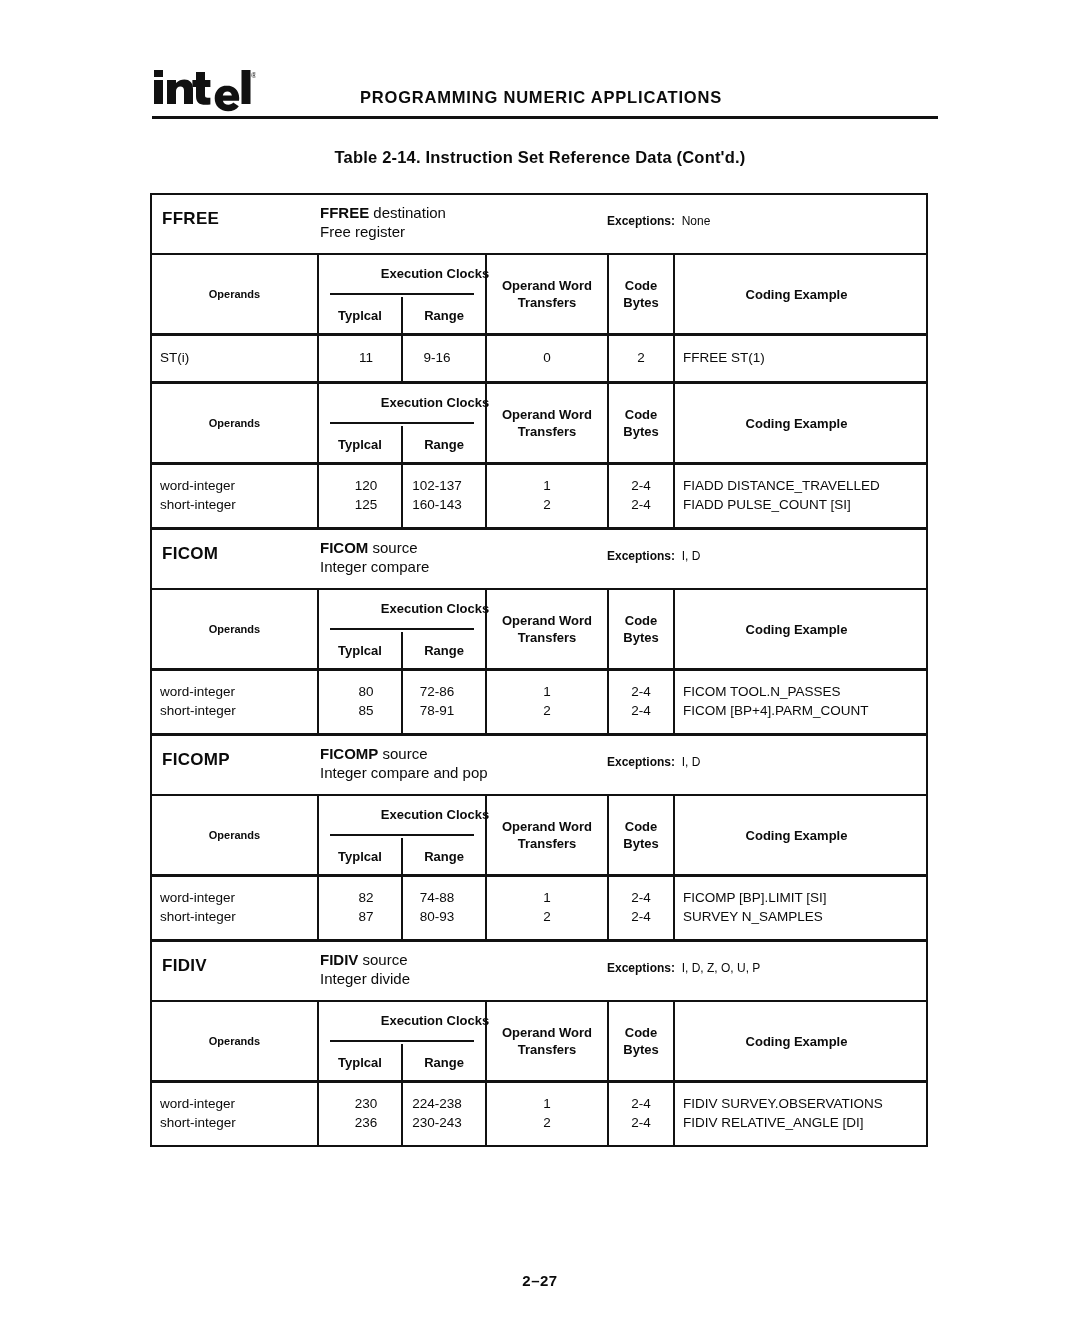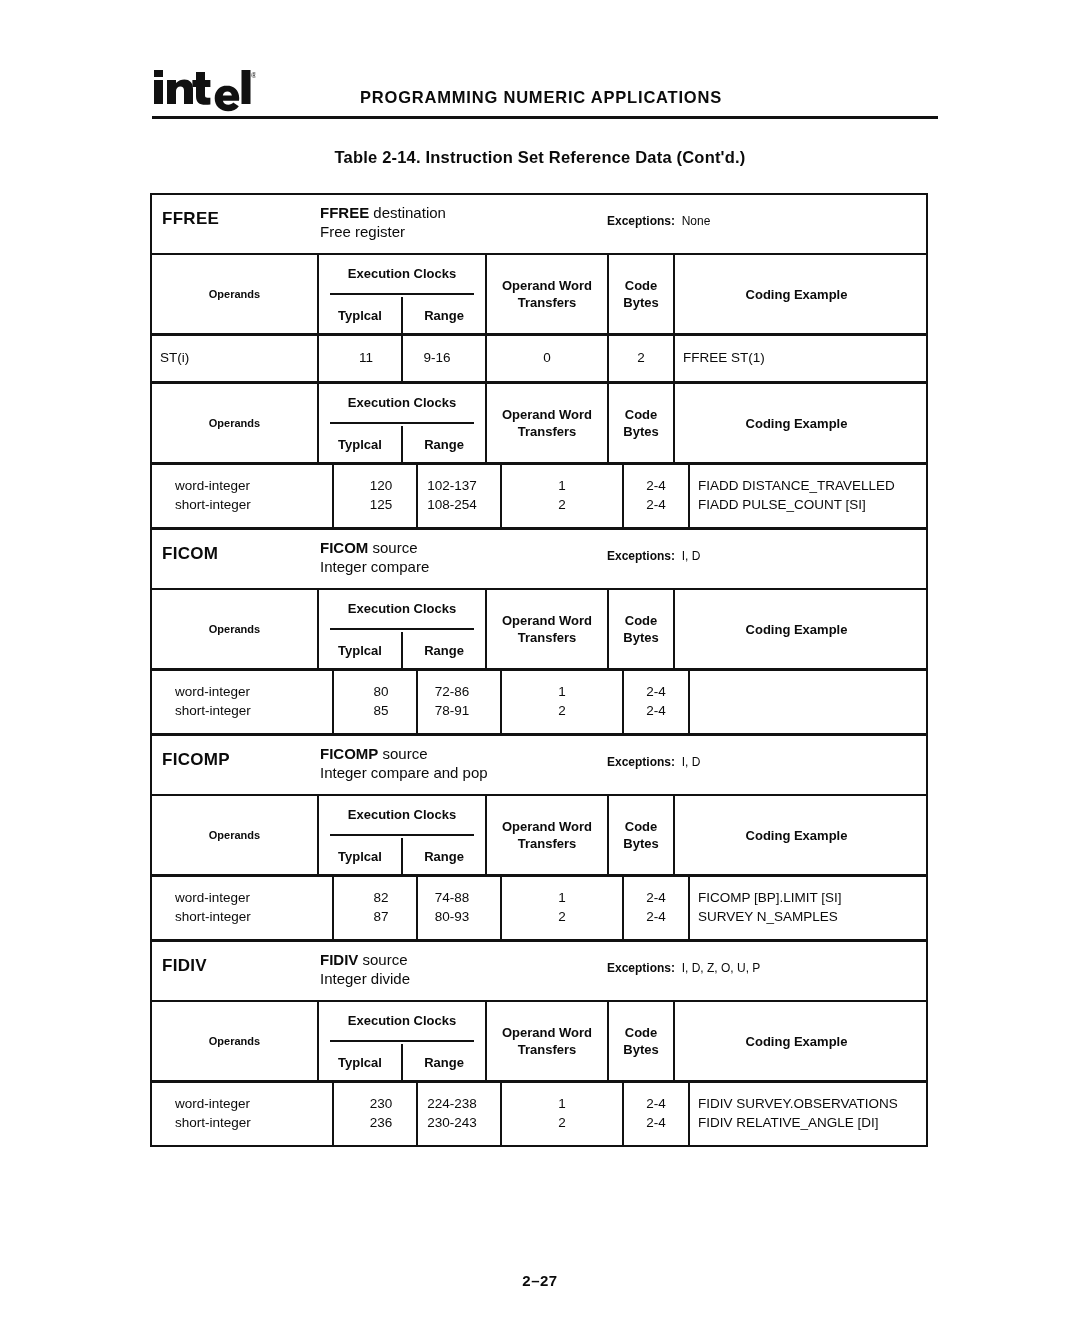--- a/index.html
+++ b/index.html
@@ -128,21 +128,21 @@
     left: 0; top: 0;
     width: 165px; height: 78px;
     display: flex; align-items: center; justify-content: center;
     font-size: 11px; font-weight: bold;
   }
   .h-exec {
     position: absolute;
     left: 167px; top: 0;
     width: 166px; height: 36px;
     display: flex; align-items: center; justify-content: center;
-    font-size: 13px; font-weight: bold;
+    font-size: 13px; font-weight: bold; padding-left: 33px;
   }
   .h-exec-rule {
     position: absolute;
     left: 178px; top: 38px;
     width: 144px; height: 2px; background: #111;
   }
   .h-typical {
     position: absolute;
     left: 167px; top: 42px;
     width: 82px; height: 36px;
@@ -179,21 +179,21 @@
     display: flex; align-items: center; justify-content: center;
     font-size: 13px; font-weight: bold;
   }
 
   
   .blk-rows {
     position: relative;
     padding-left: 28px;
   }
   .blk-rows.one-row  { height: 45px; }
-  .blk-rows.two-rows { height: 62px; margin-left: 15px; }
+  .blk-rows.two-rows { height: 62px; }
 
   .blk-rows .vline {
     position: absolute;
     top: 0;
     width: 2px;
     background: #111;
   }
   .blk-rows.one-row  .vline { height: 45px; }
   .blk-rows.two-rows .vline { height: 62px; }
 
@@ -360,21 +360,21 @@
         <div class="col c-operands">
           <div>word-integer</div>
           <div>short-integer</div>
         </div>
         <div class="col c-typical">
           <div>120</div>
           <div>125</div>
         </div>
         <div class="col c-range">
           <div>102-137</div>
-          <div>108-254</div>
+          <div>160-143</div>
         </div>
         <div class="col c-owt">
           <div>1</div>
           <div>2</div>
         </div>
         <div class="col c-cb">
           <div>2-4</div>
           <div>2-4</div>
         </div>
         <div class="col c-example">
@@ -439,20 +439,24 @@
           <div>78-91</div>
         </div>
         <div class="col c-owt">
           <div>1</div>
           <div>2</div>
         </div>
         <div class="col c-cb">
           <div>2-4</div>
           <div>2-4</div>
         </div>
+        <div class="col c-example">
+          <div>FICOM  TOOL.N_PASSES</div>
+          <div>FICOM  [BP+4].PARM_COUNT</div>
+        </div>
       </div>
     </div>
     <div class="insn-block">
       <div class="blk-desc">
         <div class="blk-mnemonic">FICOMP</div>
         <div class="blk-syntax"><span class="mn">FICOMP</span><span> source</span><br><span>Integer compare and pop</span></div>
         <div class="blk-exceptions"><span class="lbl">Exceptions:</span>&nbsp; <span>I, D</span></div>
       </div>
       <div class="blk-head">
         <div class="cellline" style="left:165px"></div>

